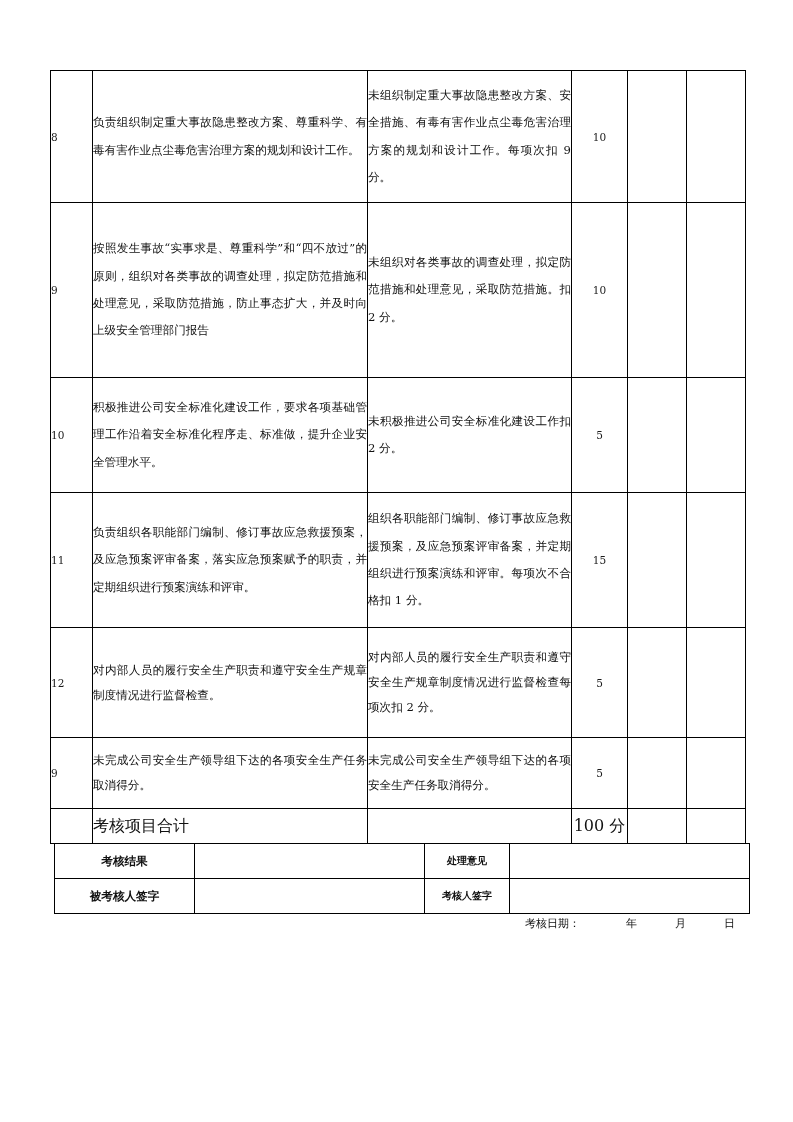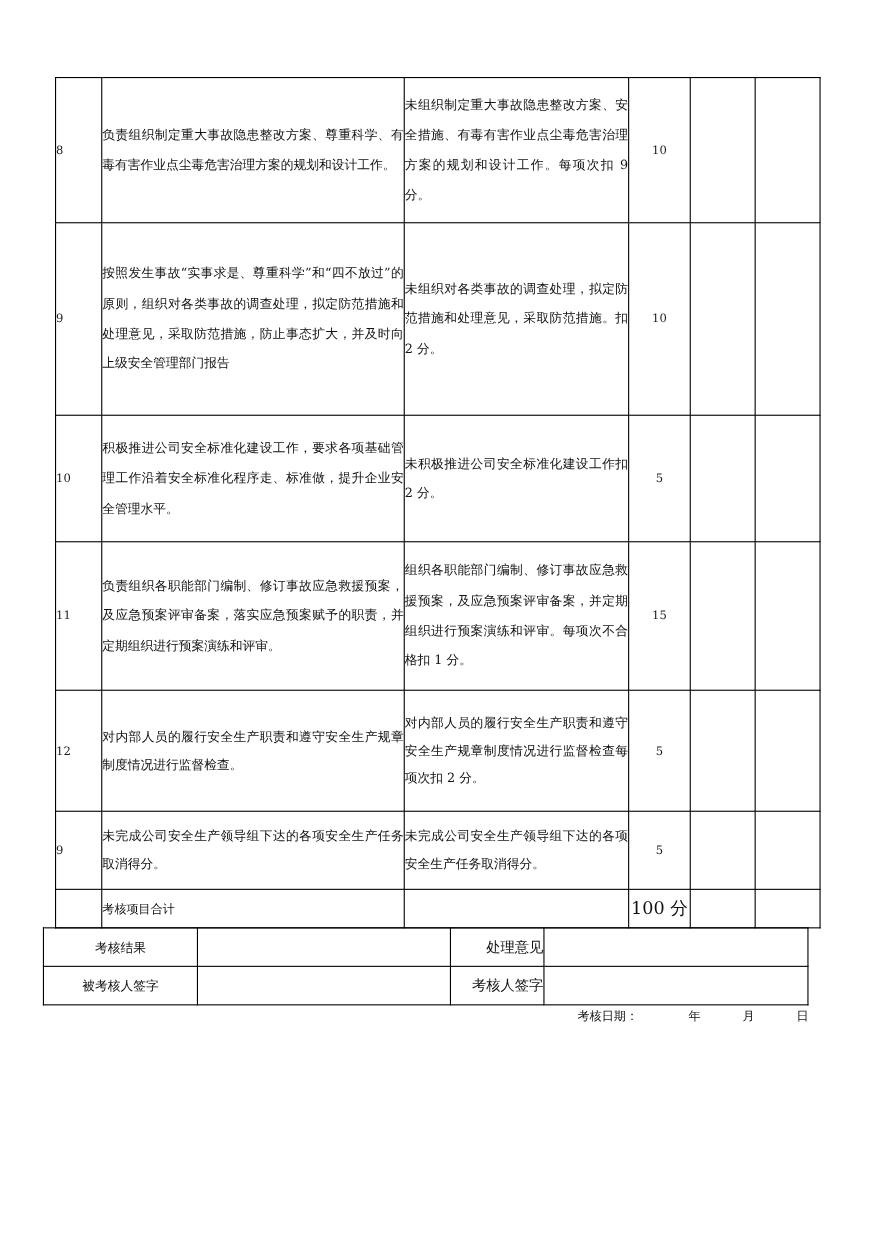--- a/index.html
+++ b/index.html
@@ -80,58 +80,59 @@
   
   .cell-duty.tight, .cell-std.tight {
     line-height: 2.15;
   }
 
   
   .row-total td {
     height: 34px;
   }
   .cell-total-label {
-    font-size: 11px;
+    font-size: 16px;
     padding-left: 10px;
     color: #111;
   }
   .cell-total-score {
     text-align: center;
     font-size: 16px;
     color: #111;
   }
 
   
   table.summary {
     position: absolute;
-    left: 39px;
+    left: 54px;
     top: 843px;
     width: 695px;
     border-collapse: collapse;
     table-layout: fixed;
+    font-weight: bold;
   }
   table.summary td {
     border: 1px solid #000;
     padding: 0;
     height: 34px;
     vertical-align: middle;
   }
   col.s-lab1  { width: 140px; }
   col.s-val1  { width: 230px; }
   col.s-lab2  { width: 85px; }
   col.s-val2  { width: 240px; }
 
   .sum-label {
     text-align: center;
     font-size: 11.6px;
     color: #111;
   }
   .sum-label-2 {
-    text-align: right;
-    font-size: 13px;
+    text-align: center;
+    font-size: 10px;
     color: #111;
   }
   .sum-value { }
 
   
   .footer-date {
     position: absolute;
     left: 50px;
     top: 916px;
     width: 695px;

